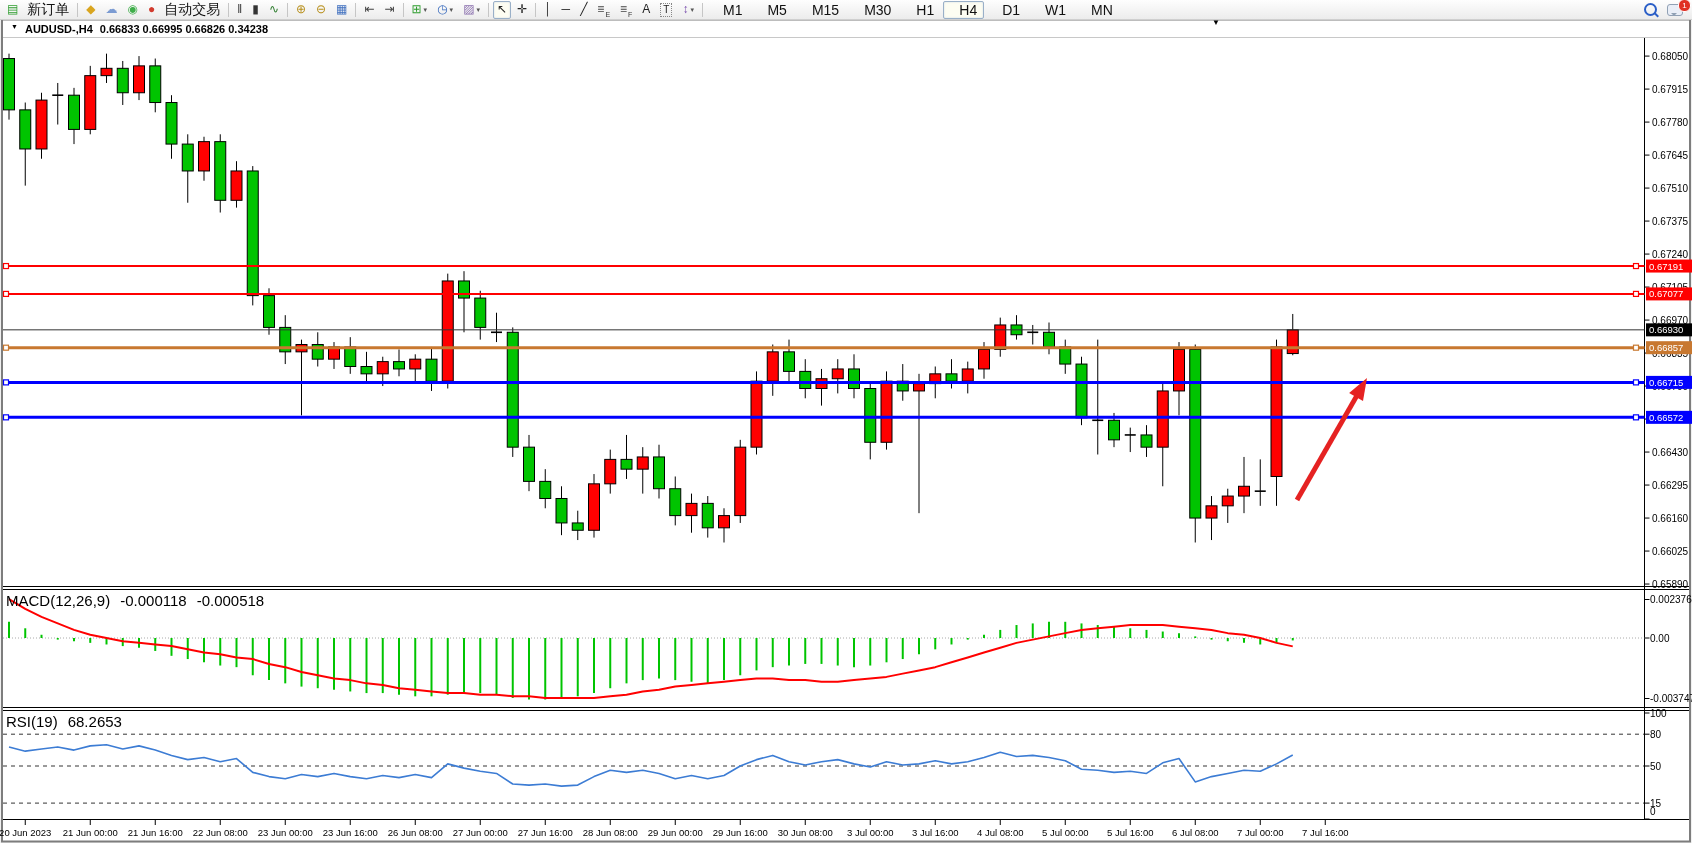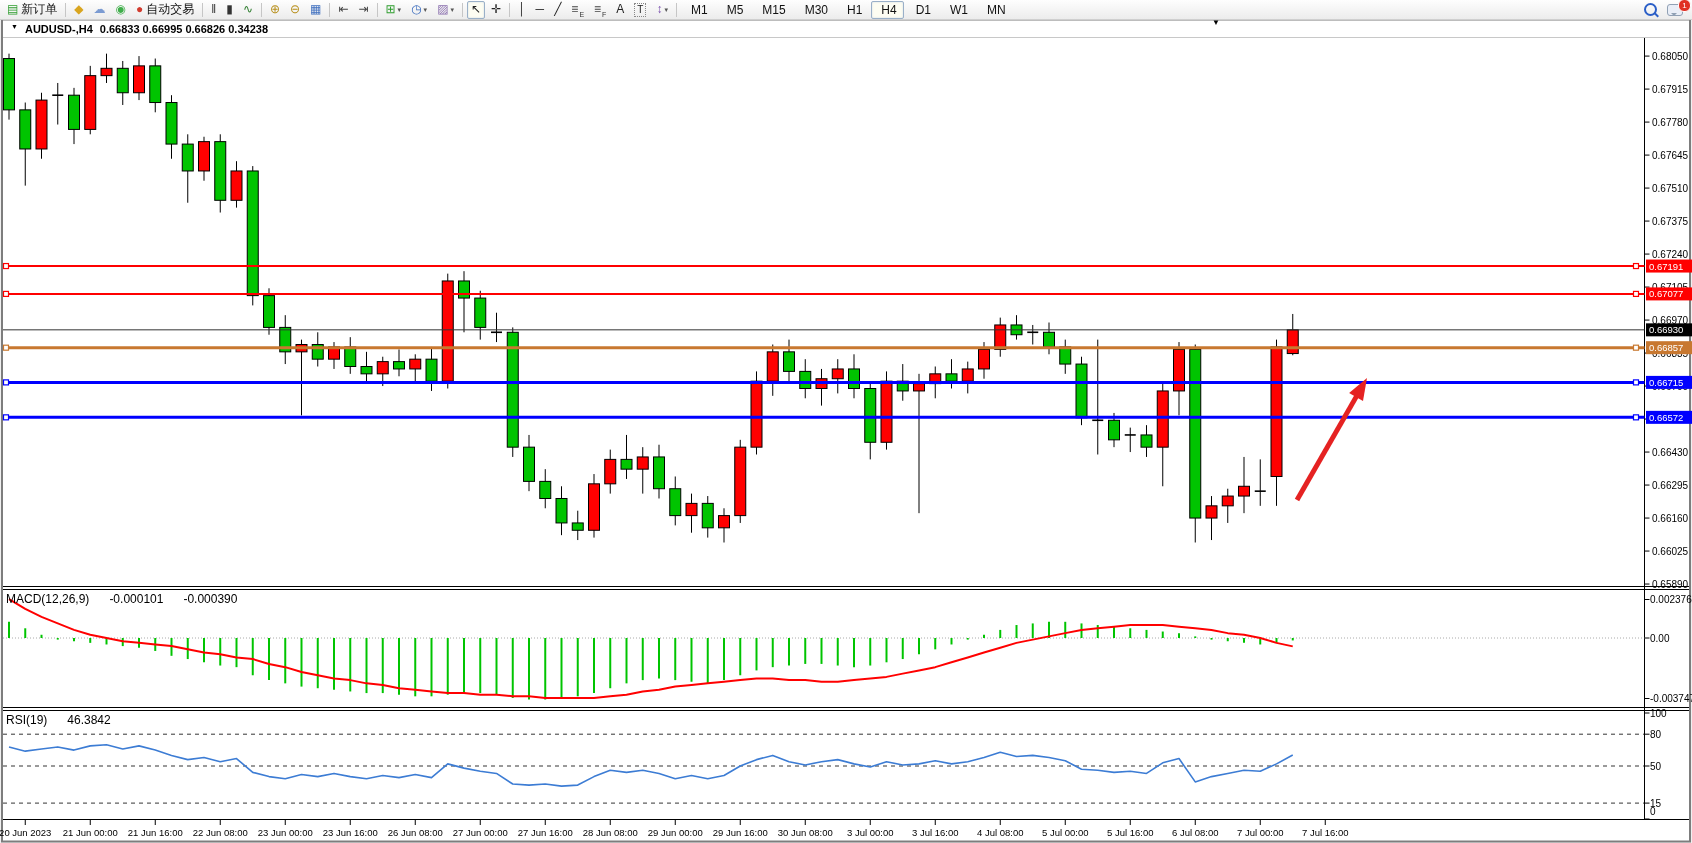--- a/index.html
+++ b/index.html
@@ -6,21 +6,21 @@
   body{width:1692px;height:843px;position:relative;background:#f0f0f0;
        font-family:"Liberation Sans",sans-serif;overflow:hidden}
   
   .toolbar{position:absolute;left:0;top:0;right:0;height:19px;z-index:6;
     display:flex;align-items:center;padding:0 4px 0 2px;
     background:linear-gradient(#fefefe,#ececec);border-bottom:1px solid #cfcfcf}
   .tbtn{display:inline-flex;align-items:center;height:16px;padding:0 3px;margin:0 1px;
     border:1px solid transparent;border-radius:2px;font-size:11px;color:#222;cursor:default;position:relative}
   .tbtn.active{background:#fdfdf2;border:1px solid #9ab0c8;box-shadow:inset 0 0 2px #cdd8e4}
   .tbtn .g{font-size:12px;line-height:15px}
-  .tbtn .lbl{margin-left:3px;font-size:12px;color:#111}
+  .tbtn .lbl{margin-left:9px;font-size:14px;color:#111}
   .tbtn .car{font-size:7px;color:#555;margin-left:2px}
   .tbtn .sub{font-size:7px;color:#333;margin-left:1px;align-self:flex-end}
   .tbtn.boxed .g{border:1px dotted #888;padding:0 2px;font-size:10px;line-height:12px}
   .tf{font-size:10.5px;padding:0 6px;color:#333}
   .sep{width:1px;height:14px;background:#c6c6c6;margin:0 3px;flex:0 0 1px}
   .sp{flex:1}
   .mag{width:9px;height:9px;border:2px solid #2b5fc7;border-radius:50%;position:relative;display:inline-block}
   .mag:after{content:"";position:absolute;width:5px;height:2px;background:#2b5fc7;
     transform:rotate(45deg);right:-4px;bottom:-2px}
   .chat{width:14px;height:10px;background:#e9eef7;border:1px solid #90a0b4;border-radius:3px;
@@ -28,21 +28,21 @@
   .chat:after{content:"";position:absolute;left:3px;bottom:-4px;border:3px solid transparent;
     border-top-color:#90a0b4}
   .badge{position:absolute;top:-3px;right:-5px;min-width:11px;height:11px;background:#e03024;
     color:#fff;font-size:8px;border-radius:6px;display:flex;align-items:center;justify-content:center;
     border:1px solid #fff;z-index:2}
   
   #plot{position:absolute;left:0;top:0;z-index:1}
   .chart-title{position:absolute;left:7px;top:23px;z-index:4;display:flex;align-items:flex-start;gap:7px;
     font-size:11px;font-weight:bold;color:#000;background:#fff;padding:0 4px}
   .chart-title .tri{font-size:7px;font-weight:normal}
-  .ind-label{position:absolute;z-index:4;font-size:12px;color:#000;background:transparent;display:flex;gap:20px}
+  .ind-label{position:absolute;z-index:4;font-size:15px;color:#000;background:transparent;display:flex;gap:10px}
   #macd-label{left:6px;top:592px}
   #rsi-label{left:6px;top:713px}
   .scroll-marker{position:absolute;left:1212px;top:18px;z-index:4;font-size:8px;color:#000}
   text{font-family:"Liberation Sans",sans-serif}
 </style>
 </head>
 <body>
 
 <div class="toolbar" id="toolbar">
     <span class="tbtn">
@@ -582,19 +582,19 @@
 <div class="chart-title">
   <span class="tri">▼</span>
   <span>AUDUSD-,H4</span>
   <span>0.66833 0.66995 0.66826 0.34238</span>
 </div>
 
 <span class="scroll-marker">▼</span>
 
 <div class="ind-label" id="macd-label">
   <span>MACD(12,26,9)</span>
-  <span>-0.000101</span>
-  <span>-0.000390</span>
+  <span>-0.000118</span>
+  <span>-0.000518</span>
 </div>
 <div class="ind-label" id="rsi-label">
   <span>RSI(19)</span>
-  <span>46.3842</span>
+  <span>68.2653</span>
 </div>
 
 </body></html>

